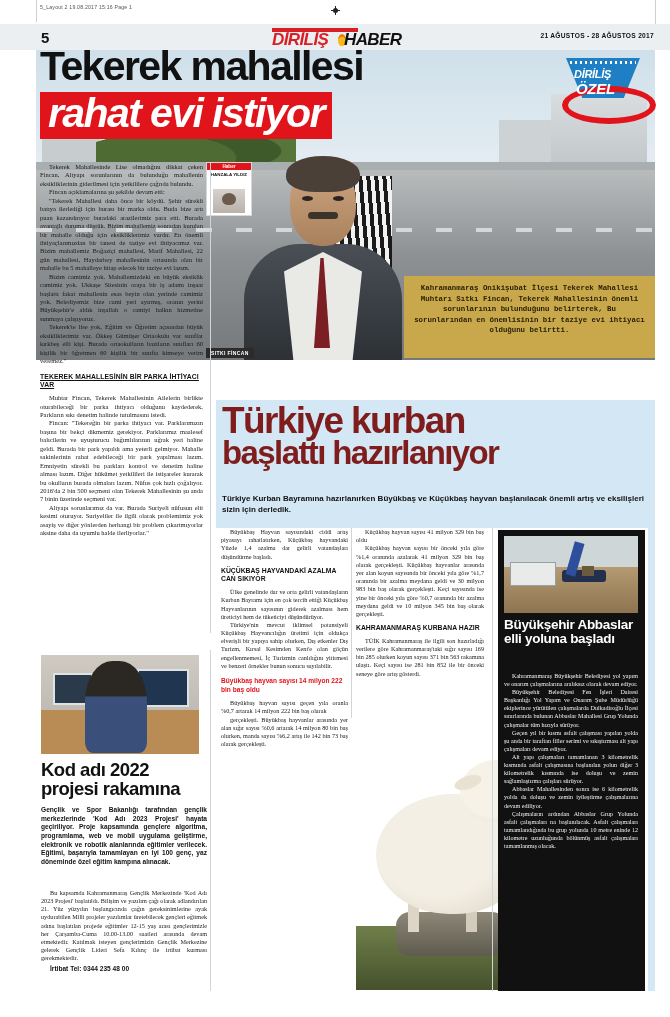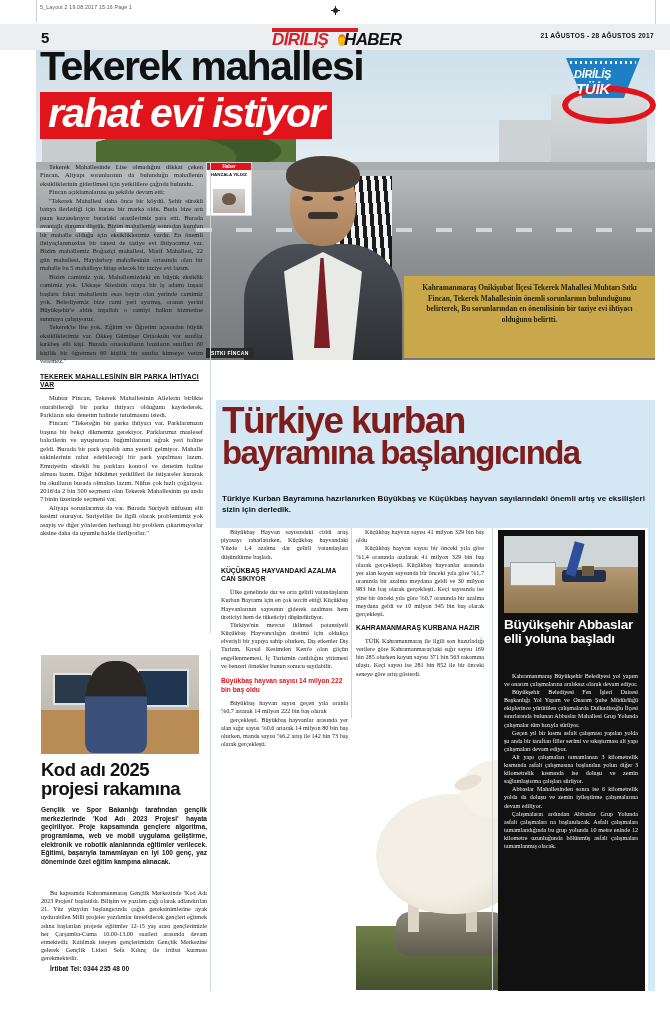--- a/index.html
+++ b/index.html
@@ -106,21 +106,21 @@
     background:#4b4038;}
   .portrait .mous{position:absolute;left:70px;top:64px;width:30px;height:7px;border-radius:4px;background:#3b332c;}
   .portrait .eyeL{position:absolute;left:64px;top:48px;width:11px;height:5px;border-radius:50%;background:#2b2420;}
   .portrait .eyeR{position:absolute;left:95px;top:48px;width:11px;height:5px;border-radius:50%;background:#2b2420;}
   .nameplate{position:absolute;left:206px;top:348px;background:#2b2b2b;color:#fff;
     font-family:"Liberation Sans",sans-serif;font-weight:bold;font-size:5px;padding:2px 5px;letter-spacing:.4px;}
 
   
   .gold{position:absolute;left:404px;top:276px;width:251px;min-height:82px;background:#c9a84c;
     padding:7px 9px 8px 9px;box-sizing:border-box;}
-  .gold p{margin:0;font-family:Liberation Serif, serif;font-weight:bold;font-size:7.4px;
+  .gold p{margin:0;font-family:Liberation Mono, monospace;font-weight:bold;font-size:7.4px;
     line-height:1.42;color:#2a2208;text-align:center;}
 
   
   .colL{position:absolute;left:40px;top:163px;width:163px;}
   .colL p{margin:0 0 0 0;font-size:6.5px;line-height:1.30;text-align:justify;text-indent:9px;
     color:#1a1a1a;font-family:"Liberation Serif",serif;}
   .subhead{margin:7px 0 4px 0;font-family:"Liberation Sans",sans-serif;font-weight:bold;
     font-size:6.8px;line-height:1.3;color:#111;text-decoration:underline;letter-spacing:.1px;}
 
   
@@ -249,21 +249,21 @@
   <div class="hl1">Tekerek mahallesi</div>
   <div class="hl2-wrap">
     <div class="hl2">rahat evi istiyor</div>
   </div>
 
   <div class="ozel">
     <div class="cup"></div>
     <div class="dots"></div>
     <div class="ring"></div>
     <div class="t1">DİRİLİŞ</div>
-    <div class="t2">TÜİK</div>
+    <div class="t2">ÖZEL</div>
   </div>
 
   <div class="byline">
     <div class="tag">Haber</div>
     <div class="nm">HANZALA YILDIZ</div>
     <div class="ph"></div>
   </div>
 
   <div class="gold">
     <p>Kahramanmaraş Onikişubat İlçesi Tekerek Mahallesi Muhtarı Sıtkı Fincan, Tekerek Mahallesinin önemli sorunlarının bulunduğunu belirterek, Bu sorunlarından en önemlisinin bir taziye evi ihtiyacı olduğunu belirtti.</p>
@@ -277,23 +277,23 @@
     <p>Tekerek'te lise yok, Eğitim ve Öğretim açısından büyük eksikliklerimiz var. Ökkeş Gümüşer Ortaokulu var sınıflar kırkbeş elli kişi. Burada ortaokulların bazıların sınıfları 60 kişilik bir öğretmen 60 kişilik bir sınıfta kimseye verim veremez."</p>
     <div class="subhead">TEKEREK MAHALLESİNİN BİR PARKA İHTİYACI VAR</div>
     <p>Muhtar Fincan, Tekerek Mahallesinin Ailelerin birlikte oturabileceği bir parka ihtiyacı olduğunu kaydederek, Parkların sıkı denetim halinde tutulmasını istedi.</p>
     <p>Fincan: "Tekereğin bir parka ihtiyacı var. Parklarımızın başına bir bekçi dikmemiz gerekiyor. Parklarımız maalesef balıcilerin ve uyuşturucu bağımlılarının uğrak yeri haline geldi. Burada bir park yapıldı ama yeterli gelmiyor. Mahalle sakinlerinin rahat edebileceği bir park yapılması lazım. Emniyetin sürekli bu parkları kontrol ve denetim haline alması lazım. Diğer hükümet yetkilileri ile istişareler kurarak bu okulların burada olmaları lazım. Nüfus çok hızlı çoğalıyor. 2016'da 2 bin 500 seçmeni olan Tekerek Mahallesinin şu anda 7 binin üzerinde seçmeni var.</p>
     <p>Altyapı sorunlarımız da var. Burada Suriyeli nüfusun elit kesimi oturuyor. Suriyeliler ile ilgili olarak problemimiz yok asayiş ve diğer yönlerden herhangi bir problem çıkartmıyorlar aksine daha da uyumlu halde ilerliyorlar."</p>
   </div>
 
   <div class="blue"></div>
   <div class="hl3">
     <span>Türkiye kurban</span>
-    <span class="l2">bayramına başlangıcında</span>
-  </div>
-  <div class="deck">Türkiye Kurban Bayramına hazırlanırken Büyükbaş ve Küçükbaş hayvan sayılarındaki önemli artış ve eksilişleri sizin için derledik.</div>
+    <span class="l2">başlattı hazırlanıyor</span>
+  </div>
+  <div class="deck">Türkiye Kurban Bayramına hazırlanırken Büyükbaş ve Küçükbaş hayvan başlanılacak önemli artış ve eksilişleri sizin için derledik.</div>
 
   <div class="c2a">
     <p>Büyükbaş Hayvan sayısındaki ciddi artış piyasayı rahatlatırken, Küçükbaş hayvandaki Yüzde 1,4 azalma dar gelirli vatandaşları düşündürme başladı.</p>
     <div class="sh-black">KÜÇÜKBAŞ HAYVANDAKİ AZALMA CAN SIKIYOR</div>
     <p>Ülke genelinde dar ve orta gelirli vatandaşların Kurban Bayramı için en çok tercih ettiği Küçükbaş Hayvanlarının sayısının giderek azalması hem üreticiyi hem de tüketiciyi düşündürüyor.</p>
     <p>Türkiye'nin mevcut iklimsel potansiyeli Küçükbaş Hayvancılığın üretimi için oldukça elverişli bir yapıya sahip olurken, Dış etkenler Dış Turizm, Kırsal Kesimden Kent'e olan göçün engellenmemesi, İç Turizmin canlılığını yitirmesi ve benzeri örnekler bunun sonucu sayılabilir.</p>
     <div class="sh-red">Büyükbaş hayvan sayısı 14 milyon 222 bin baş oldu</div>
     <p>Büyükbaş hayvan sayısı geçen yıla oranla %0,7 artarak 14 milyon 222 bin baş olarak</p>
     <p>gerçekleşti. Büyükbaş hayvanlar arasında yer alan sığır sayısı %0,6 artarak 14 milyon 80 bin baş olurken, manda sayısı %6,2 artış ile 142 bin 73 baş olarak gerçekleşti.</p>
   </div>
@@ -336,21 +336,21 @@
   </div>
   <div class="gutter"></div>
 
   <div class="kodphoto">
     <div class="deskw"></div>
     <div class="mon1"></div>
     <div class="mon2"></div>
     <div class="kid"></div>
   </div>
   <div class="kodhl">
-    <span>Kod adı 2025</span><br>
+    <span>Kod adı 2022</span><br>
     <span>projesi rakamına</span>
   </div>
   <div class="kodlead">
     <p>Gençlik ve Spor Bakanlığı tarafından gençlik merkezlerinde 'Kod Adı 2023 Projesi' hayata geçiriliyor. Proje kapsamında gençlere algoritma, programlama, web ve mobil uygulama geliştirme, elektronik ve robotik alanlarında eğitimler verilecek. Eğitimi, başarıyla tamamlayan en iyi 100 genç, yaz döneminde özel eğitim kampına alınacak.</p>
   </div>
   <div class="kodbody">
     <p>Bu kapsamda Kahramanmaraş Gençlik Merkezinde 'Kod Adı 2023 Projesi' başlatıldı. Bilişim ve yazılım çağı olarak adlandırılan 21. Yüz yüzyılın başlangıcında çağın gereksinimlerine ayak uydurabilen Milli projeler yazılımlar üretebilecek gençleri eğitmek adına başlatılan projede eğitimler 12-15 yaş arası gençlerimizle her Çarşamba-Cuma 10.00-13.00 saatleri arasında devam etmektedir. Katılmak isteyen gençlerimizin Gençlik Merkezine gelerek Gençlik Lideri Sefa Kılınç ile irtibat kurması gerekmektedir.</p>
     <div class="kodtel">İrtibat Tel: 0344 235 48 00</div>
   </div>
 

